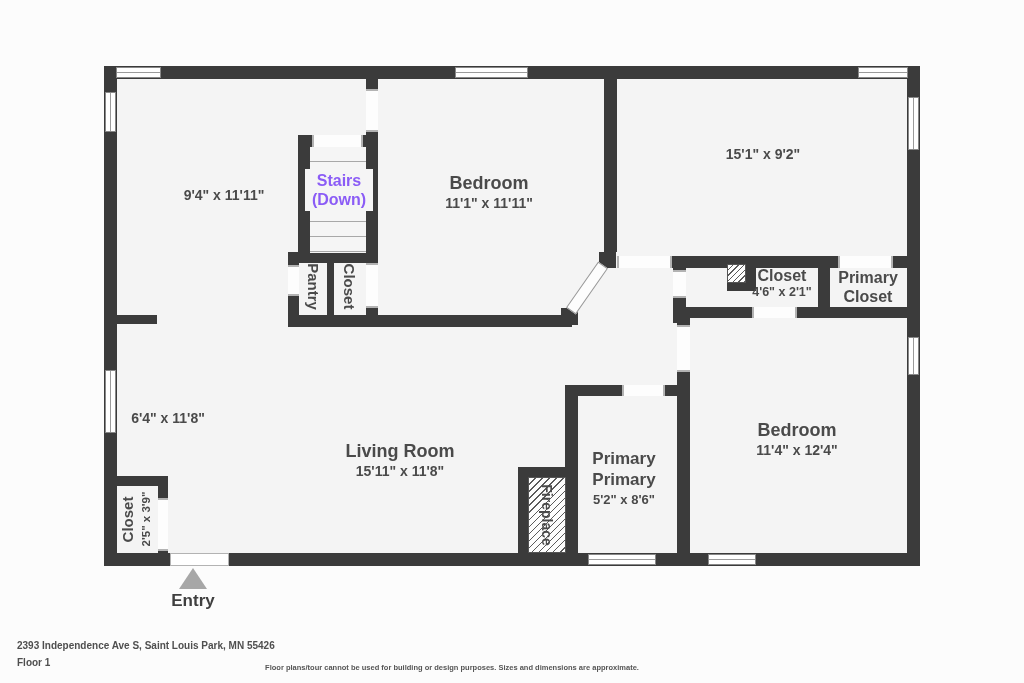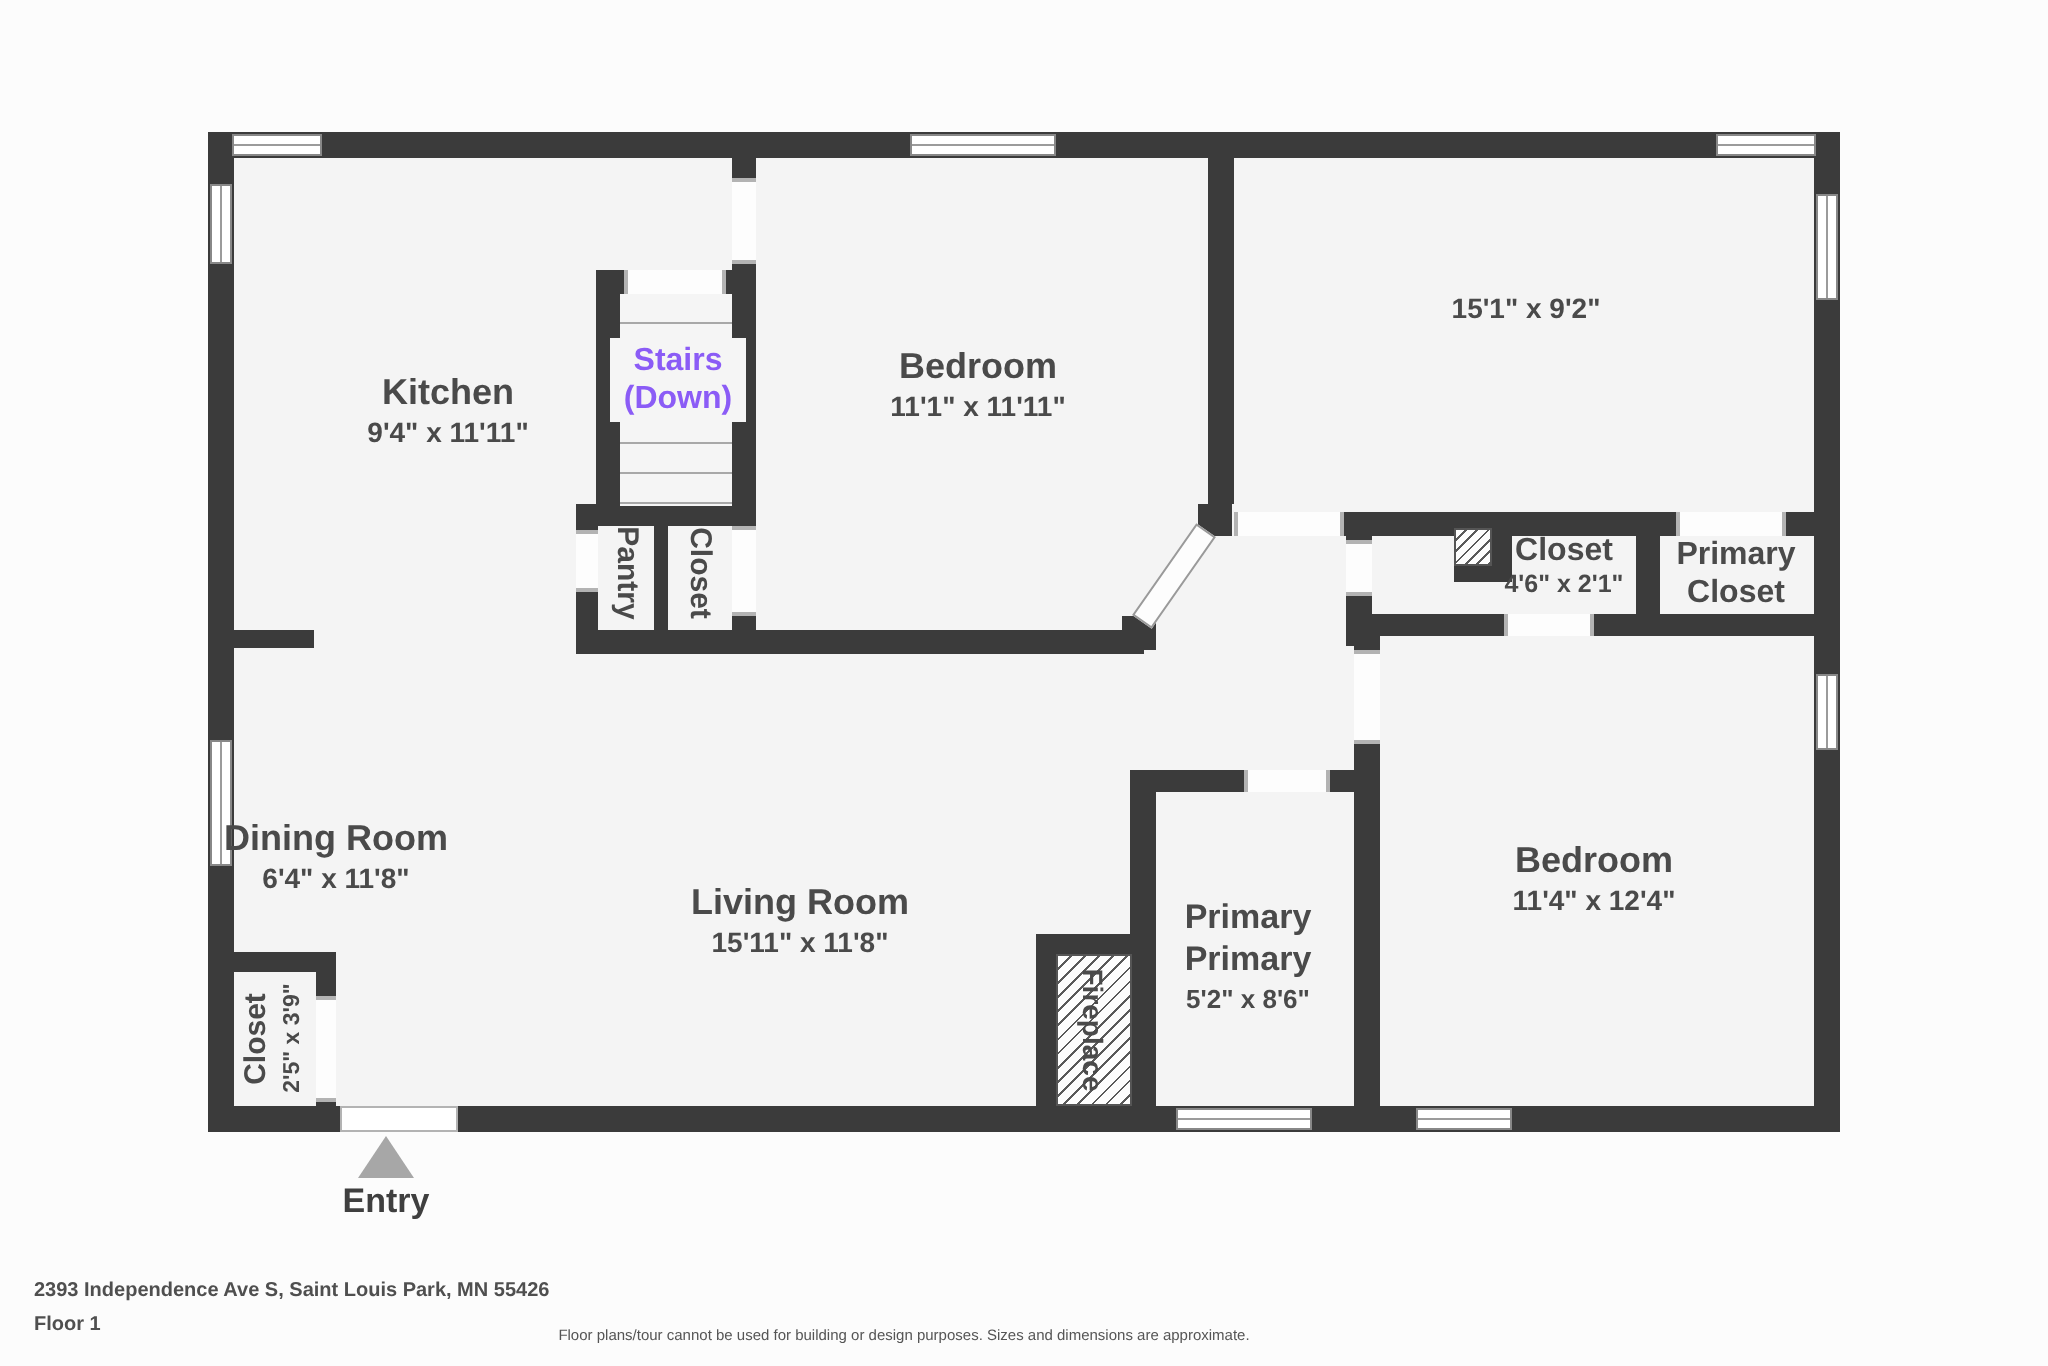--- a/index.html
+++ b/index.html
@@ -35,21 +35,21 @@
   .dm-sm{font-weight:bold;font-size:12.5px;line-height:16px;}
   .vbox{position:absolute;display:flex;align-items:center;justify-content:center;color:#4a4a4a;}
   .vbox span{white-space:nowrap;display:block;}
   .r90 span{transform:rotate(90deg);}
   .r270 span{transform:rotate(-90deg);}
   .v-nm{font-weight:bold;font-size:15px;}
   .v-dm{font-weight:bold;font-size:11.5px;}
   .v-fp{font-weight:600;font-size:14px;}
   .footer-address{position:absolute;left:17px;top:640px;font-size:10px;font-weight:bold;color:#4f4f4f;}
   .footer-floor{position:absolute;left:17px;top:657px;font-size:10px;font-weight:bold;color:#4f4f4f;}
-  .footer-disclaimer{position:absolute;left:0;top:663px;width:904px;text-align:center;font-size:7.5px;font-weight:normal;color:#555;}
+  .footer-disclaimer{position:absolute;left:0;top:663px;width:904px;text-align:center;font-size:7.5px;font-weight:bold;color:#555;}
 </style>
 </head>
 <body>
 
 <div>
 
   <div class="plan-interior"></div>
 
   <div class="wall" style="left:104px;top:66px;width:816px;height:13px"></div>
   <div class="wall" style="left:104px;top:553px;width:816px;height:13px"></div>
@@ -126,21 +126,20 @@
   <div class="win h" style="left:455px;top:67px;width:73px;height:11px"></div>
   <div class="win h" style="left:858px;top:67px;width:50px;height:11px"></div>
   <div class="win v" style="left:105px;top:92px;width:11px;height:40px"></div>
   <div class="win v" style="left:105px;top:370px;width:11px;height:63px"></div>
   <div class="win v" style="left:908px;top:97px;width:11px;height:53px"></div>
   <div class="win v" style="left:908px;top:337px;width:11px;height:38px"></div>
   <div class="win h" style="left:588px;top:554px;width:68px;height:11px"></div>
   <div class="win h" style="left:708px;top:554px;width:48px;height:11px"></div>
 
   <div class="label" style="left:143px;top:186px;width:162px">
-    <div class="nm">Kitchen</div>
     <div class="dm">9'4" x 11'11"</div>
   </div>
 
   <div class="stairs-label">
     <div>Stairs</div>
     <div>(Down)</div>
   </div>
 
   <div class="label" style="left:409px;top:173px;width:160px">
     <div class="nm">Bedroom</div>
@@ -162,21 +161,20 @@
     <div class="nm-sm">Closet</div>
     <div class="dm-sm">4'6" x 2'1"</div>
   </div>
 
   <div class="label" style="left:826px;top:268px;width:84px">
     <div class="nm-sm" style="line-height:19px">Primary</div>
     <div class="nm-sm" style="line-height:19px">Closet</div>
   </div>
 
   <div class="label" style="left:95px;top:409px;width:146px">
-    <div class="nm">Dining Room</div>
     <div class="dm">6'4" x 11'8"</div>
   </div>
 
   <div class="label" style="left:318px;top:441px;width:164px">
     <div class="nm">Living Room</div>
     <div class="dm">15'11" x 11'8"</div>
   </div>
 
   <div class="label" style="left:574px;top:449px;width:100px">
     <div class="nm-md">Primary</div>

